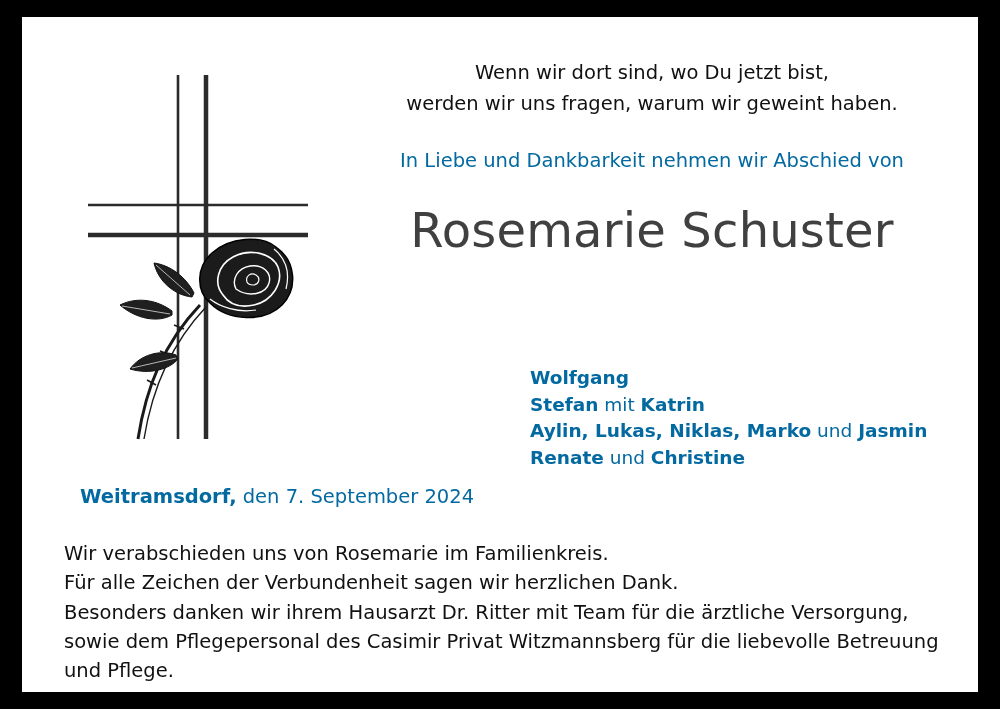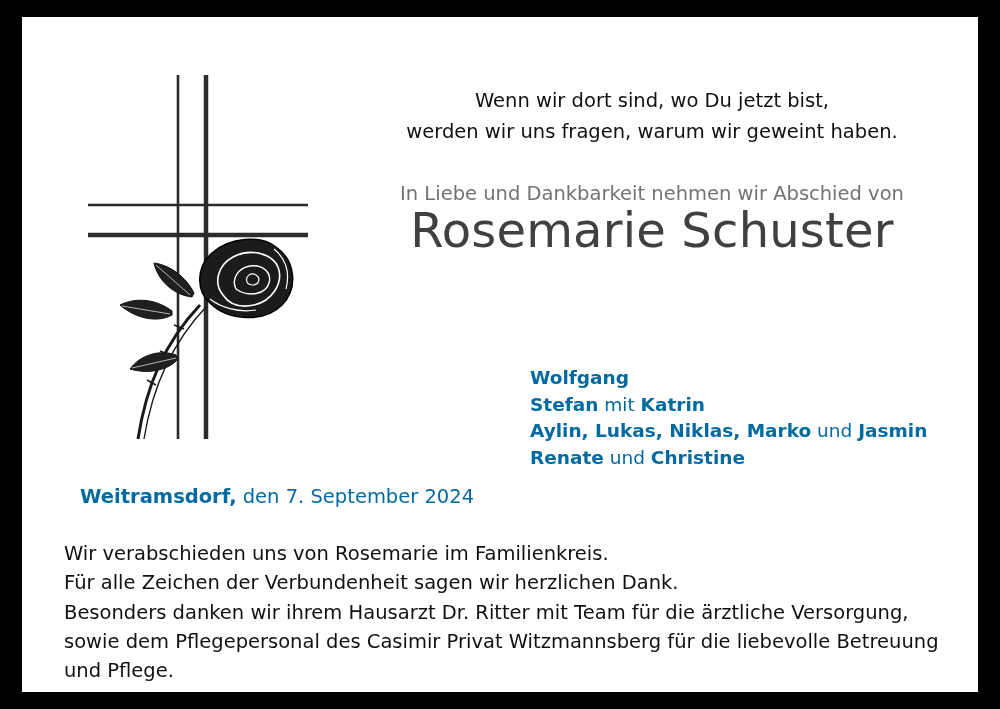--- a/index.html
+++ b/index.html
@@ -36,32 +36,30 @@
   
   .verse {
     position: absolute;
     left: 330px;
     top: 40px;
     width: 600px;
     text-align: center;
     font-size: 19.5px;
     color: #111111;
     line-height: 31px;
-    margin-top: 28px;
   }
 
   .intro {
     position: absolute;
     left: 330px;
     top: 132px;
     width: 600px;
     text-align: center;
     font-size: 19.5px;
-    color: #737373;
-    margin-top: 33px;
+    color: #0369a1;
   }
 
   .name {
     position: absolute;
     left: 310px;
     top: 185px;
     width: 640px;
     text-align: center;
     font-size: 48px;
     color: #404040;

